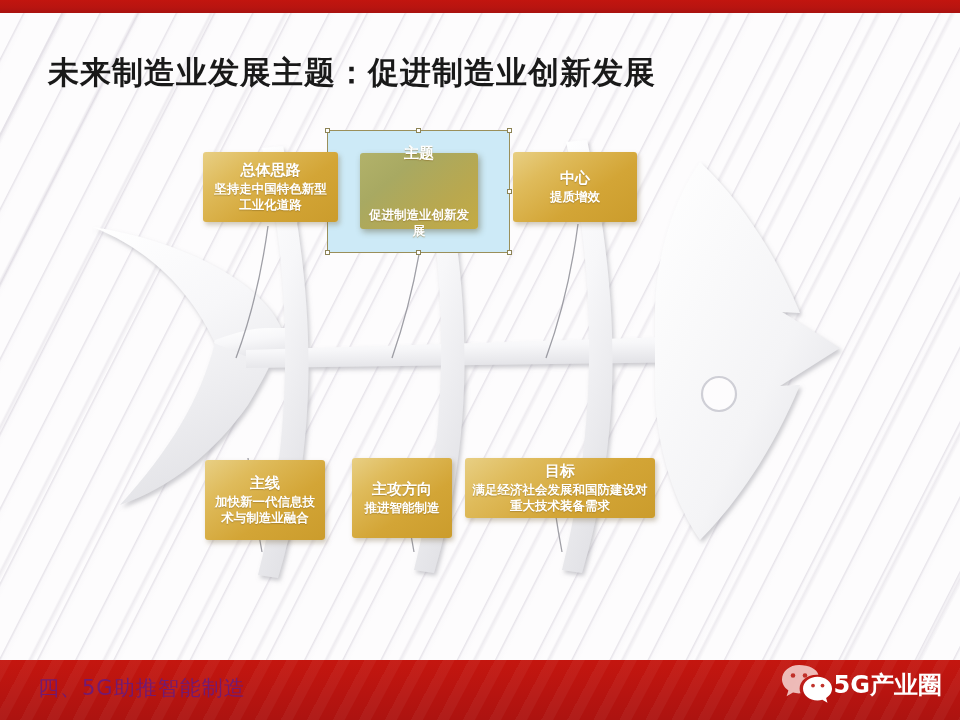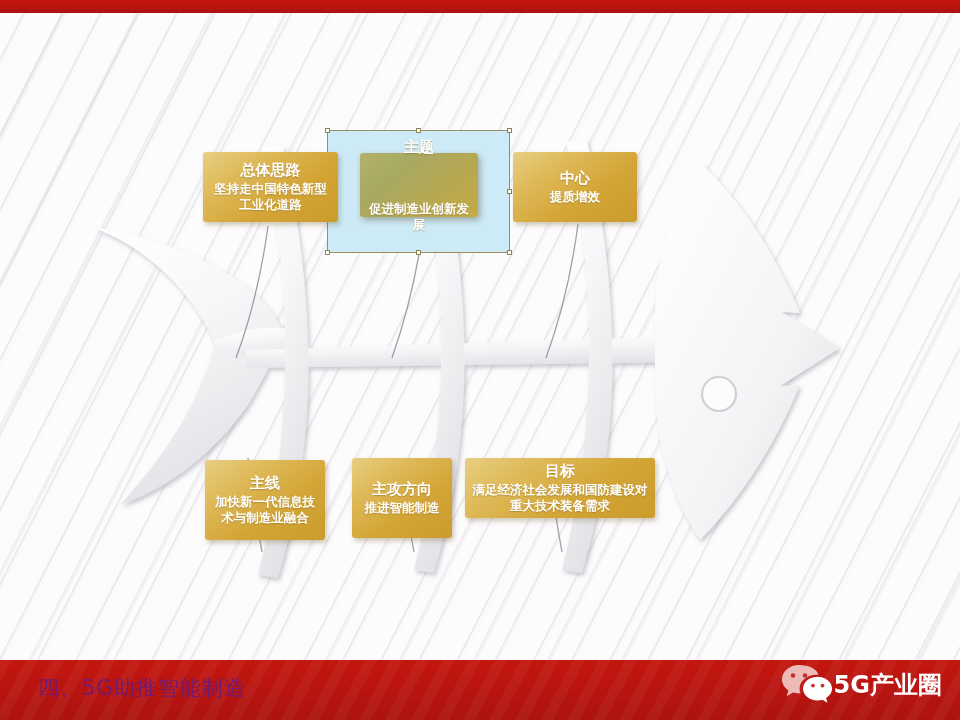--- a/index.html
+++ b/index.html
@@ -129,20 +129,21 @@
 </head>
 <body>
 
 <div class="slide">
 
   <div class="bg-texture"></div>
   <div class="bg-texture2"></div>
 
   <div class="top-bar"></div>
 
+  <div class="title">未来制造业发展主题：促进制造业创新发展</div>
 
   <svg class="fishbone" viewBox="0 0 960 500">
     <defs>
       <linearGradient id="boneGrad" x1="0" y1="0" x2="0.35" y2="1">
         <stop offset="0%" stop-color="#ffffff"></stop>
         <stop offset="45%" stop-color="#f7f7f9"></stop>
         <stop offset="100%" stop-color="#e3e3e7"></stop>
       </linearGradient>
       <linearGradient id="boneGrad2" x1="0" y1="0" x2="1" y2="1">
         <stop offset="0%" stop-color="#ffffff"></stop>
@@ -217,21 +218,21 @@
     <span class="handle h-bl"></span>
     <span class="handle h-bc"></span>
     <span class="handle h-br"></span>
   </div>
 
   <div class="box" style="left:203px;top:152px;width:135px;height:70px;">
     <div class="bx-head">总体思路</div>
     <div class="bx-body">坚持走中国特色新型工业化道路</div>
   </div>
 
-  <div class="box selected" style="left:360px;top:153px;width:118px;height:64px;gap:43px;">
+  <div class="box selected" style="left:360px;top:153px;width:118px;height:76px;gap:43px;">
     <div class="bx-head">主题</div>
     <div class="bx-body">促进制造业创新发展</div>
   </div>
 
   <div class="box" style="left:513px;top:152px;width:124px;height:70px;">
     <div class="bx-head">中心</div>
     <div class="bx-body">提质增效</div>
   </div>
 
   <div class="box" style="left:205px;top:460px;width:120px;height:80px;">

